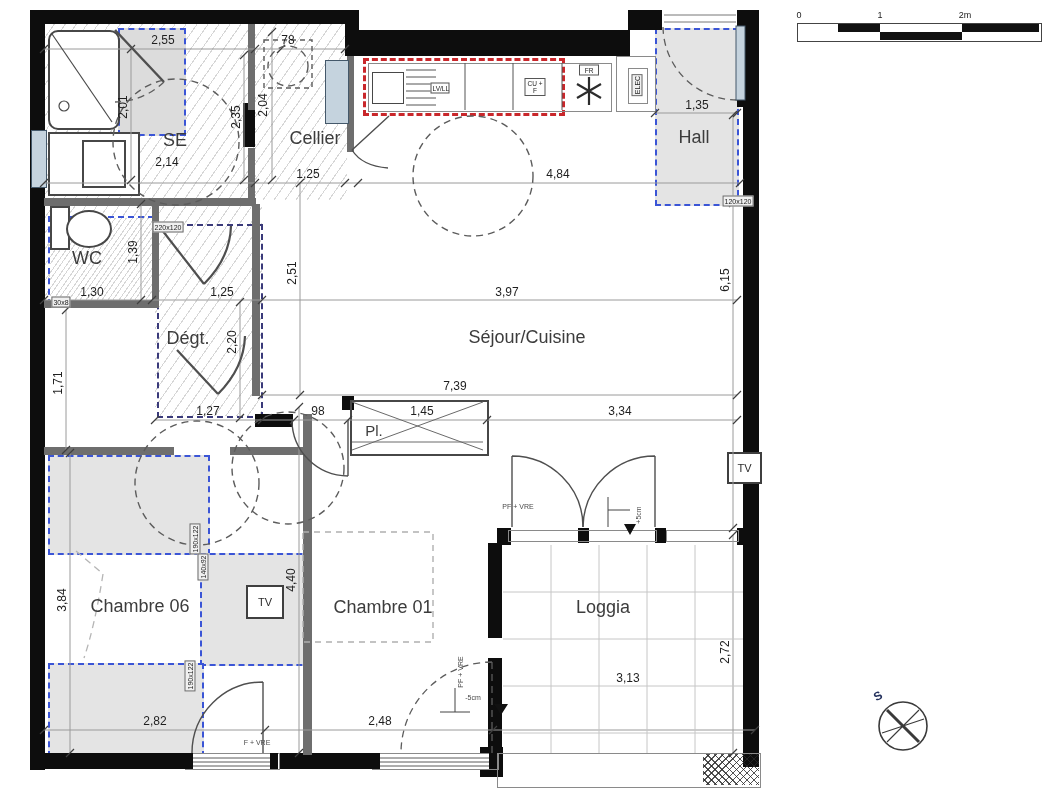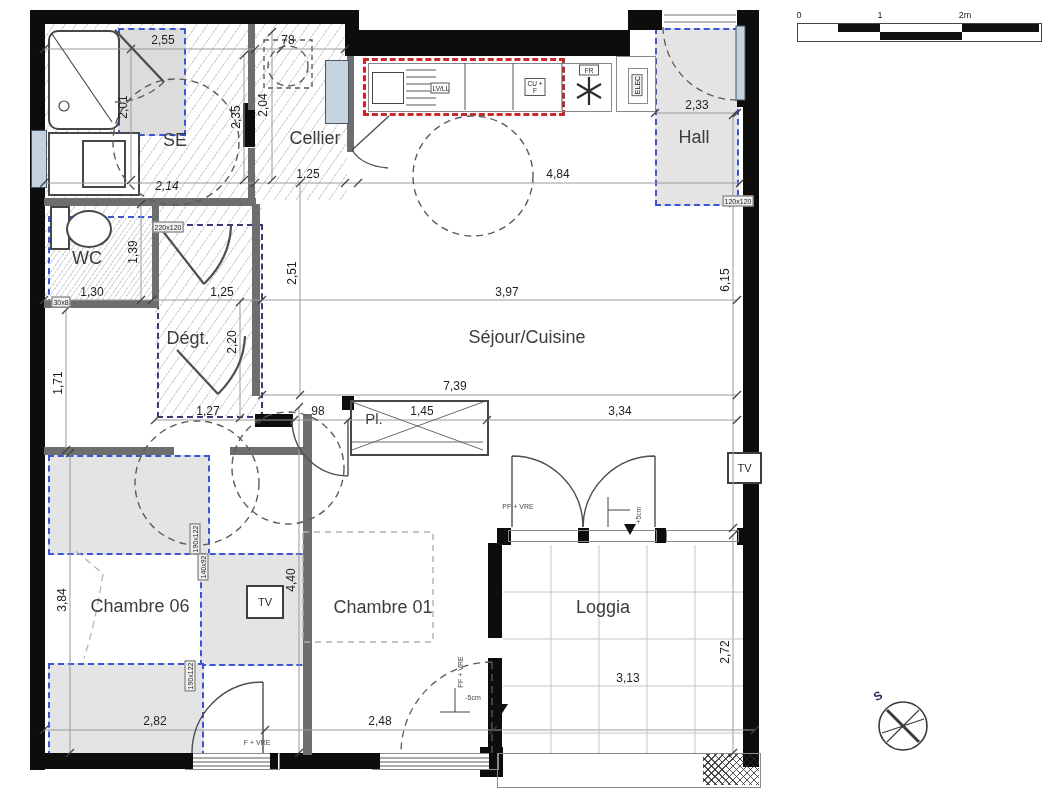--- a/index.html
+++ b/index.html
@@ -208,31 +208,31 @@
       <path d="M919,710L887,742 M882,733L924,719" stroke="#3a3a3a" stroke-width="1.1"></path>
     </g>
   </svg>
 
   <div class="room" style="left:175px;top:140px;">SE</div>
   <div class="room" style="left:315px;top:138px;">Cellier</div>
   <div class="room" style="left:694px;top:137px;">Hall</div>
   <div class="room" style="left:87px;top:258px;">WC</div>
   <div class="room" style="left:188px;top:338px;">Dégt.</div>
   <div class="room" style="left:527px;top:337px;">Séjour/Cuisine</div>
-  <div class="room sm" style="left:374px;top:418px;">Pl.</div>
+  <div class="room sm" style="left:374px;top:430px;">Pl.</div>
   <div class="room" style="left:140px;top:606px;">Chambre 06</div>
   <div class="room" style="left:383px;top:607px;">Chambre 01</div>
   <div class="room" style="left:603px;top:607px;">Loggia</div>
 
   <div class="dim" style="left:163px;top:40px;">2,55</div>
   <div class="dim" style="left:288px;top:40px;">78</div>
-  <div class="dim" style="left:167px;top:186px;font-style:italic;">2,14</div>
+  <div class="dim" style="left:167px;top:162px;">2,14</div>
   <div class="dim" style="left:308px;top:174px;">1,25</div>
   <div class="dim" style="left:558px;top:174px;">4,84</div>
-  <div class="dim" style="left:697px;top:105px;">2,33</div>
+  <div class="dim" style="left:697px;top:105px;">1,35</div>
   <div class="dim" style="left:92px;top:292px;">1,30</div>
   <div class="dim" style="left:222px;top:292px;">1,25</div>
   <div class="dim" style="left:507px;top:292px;">3,97</div>
   <div class="dim" style="left:455px;top:386px;">7,39</div>
   <div class="dim" style="left:208px;top:411px;">1,27</div>
   <div class="dim" style="left:318px;top:411px;">98</div>
   <div class="dim" style="left:422px;top:411px;">1,45</div>
   <div class="dim" style="left:620px;top:411px;">3,34</div>
   <div class="dim" style="left:155px;top:721px;">2,82</div>
   <div class="dim" style="left:380px;top:721px;">2,48</div>

